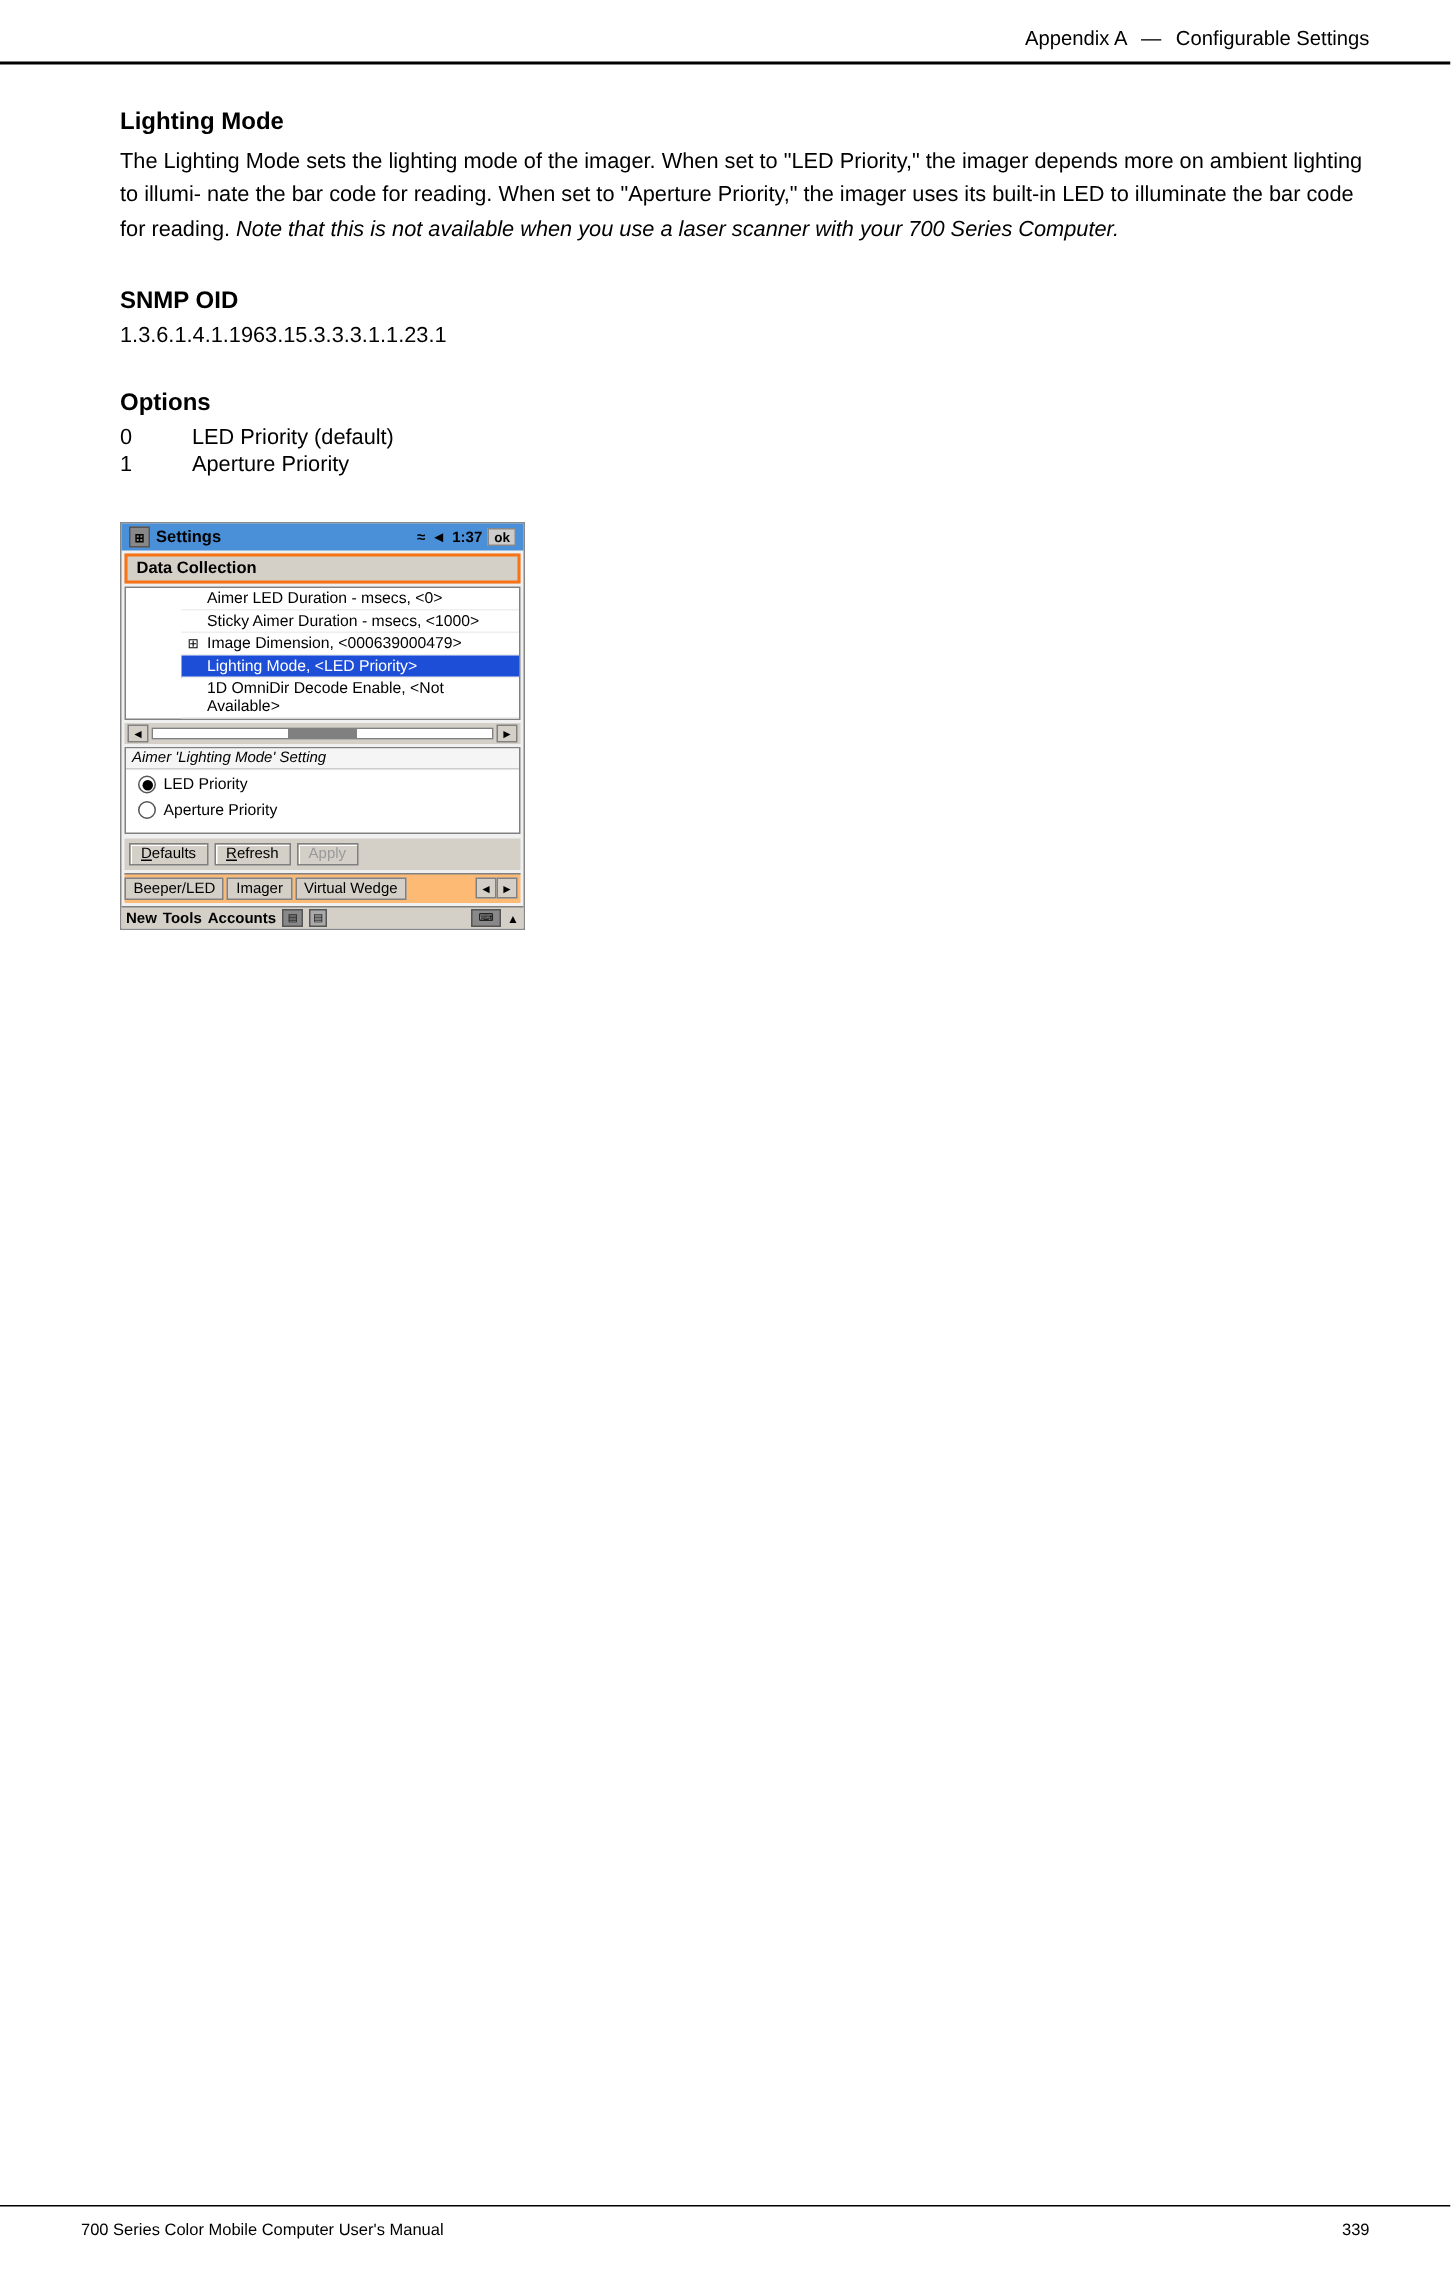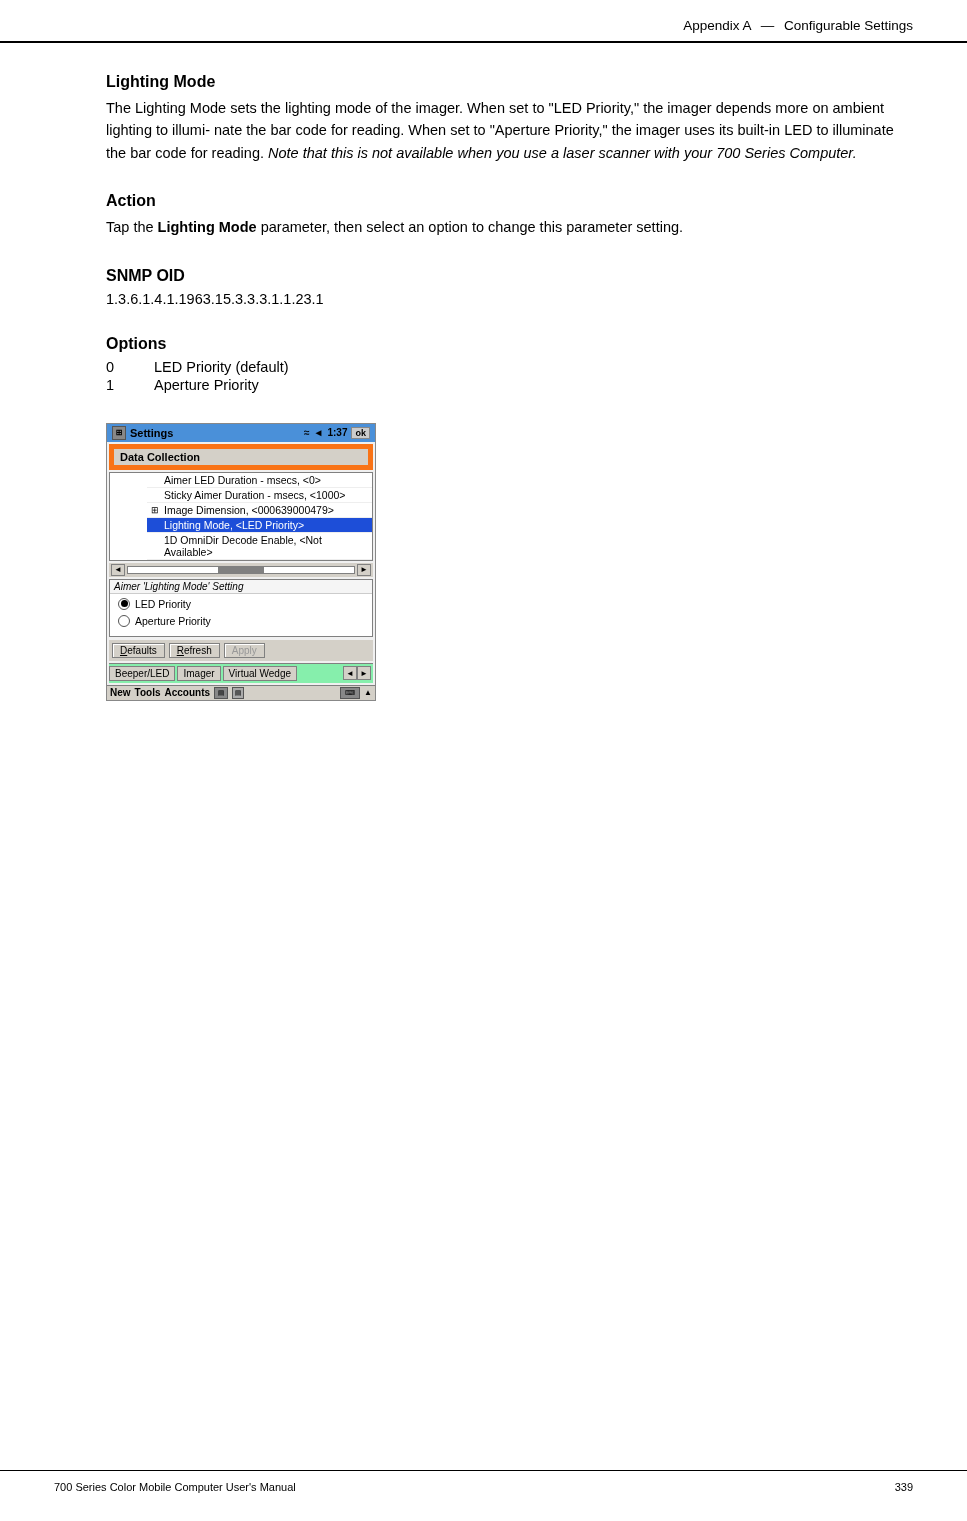--- a/index.html
+++ b/index.html
@@ -38,21 +38,21 @@
       justify-content: space-between;
       padding: 0 54px;
       border-top: 1.5px solid #000;
       padding-top: 10px;
       font-family: Arial, sans-serif;
       font-size: 11px;
     }
 
     
     .content {
-      padding: 30px 54px 80px 106px;
+      padding: 30px 54px 80px 80px;
     }
 
     
     .section-title {
       font-family: Arial, sans-serif;
       font-weight: bold;
       font-size: 16px;
       margin-bottom: 6px;
       margin-top: 28px;
     }
@@ -128,21 +128,21 @@
     .titlebar-ok {
       background: #ccc;
       border: 1px solid #888;
       padding: 0 3px;
       font-size: 9px;
     }
 
     
     .data-collection-bar {
       background: #d4d0c8;
-      border: 5px solid #f97316;
+      border: 2px solid #f97316;
       padding: 2px 6px;
       font-size: 11px;
       font-weight: bold;
       margin: 2px;
     }
 
     
     .list-area {
       background: #fff;
       border: 1px solid #808080;
@@ -251,22 +251,21 @@
       font-size: 10px;
       cursor: pointer;
       box-shadow: 1px 1px 0 #fff inset;
     }
     .device-btn.apply { color: #999; }
     .device-btn-underline { text-decoration: underline; }
 
     
     .tab-bar {
       display: flex;
-      align-items: center;
-      background: #86efac;
+      background: #fdba74;
       border-top: 1px solid #808080;
       margin: 0 2px 2px 2px;
       padding: 2px 0;
     }
     .tab-btn {
       border: 1px solid #808080;
       background: #d4d0c8;
       padding: 1px 5px;
       font-size: 10px;
       margin-right: 2px;
@@ -343,27 +342,20 @@
     <div class="section-title first">Lighting Mode</div>
     <p class="section-body">
       The Lighting Mode sets the lighting mode of the imager. When set to
       "LED Priority," the imager depends more on ambient lighting to illumi-
       nate the bar code for reading. When set to "Aperture Priority," the imager
       uses its built-in LED to illuminate the bar code for reading. <span class="italic">Note that this
       is not available when you use a laser scanner with your 700 Series Computer.</span>
     </p>
   </div>
 
-  <div>
-    <div class="section-title">Action</div>
-    <p class="section-body">
-      Tap the <span class="bold">Lighting Mode</span> parameter, then select an option to change this
-      parameter setting.
-    </p>
-  </div>
 
   <div>
     <div class="section-title">SNMP OID</div>
     <div class="snmp-value">1.3.6.1.4.1.1963.15.3.3.3.1.1.23.1</div>
   </div>
 
   <div>
     <div class="section-title">Options</div>
     <div class="options-list">
       <div class="option-row">

